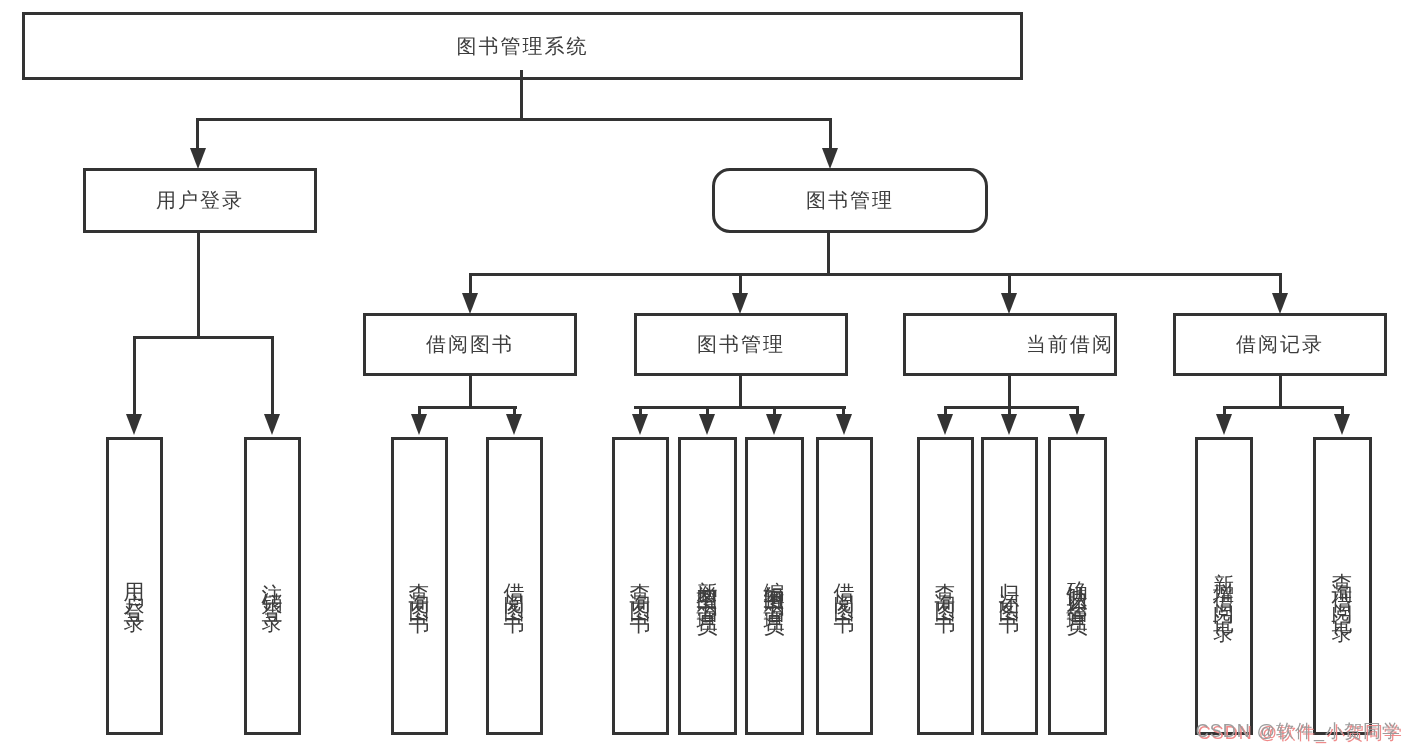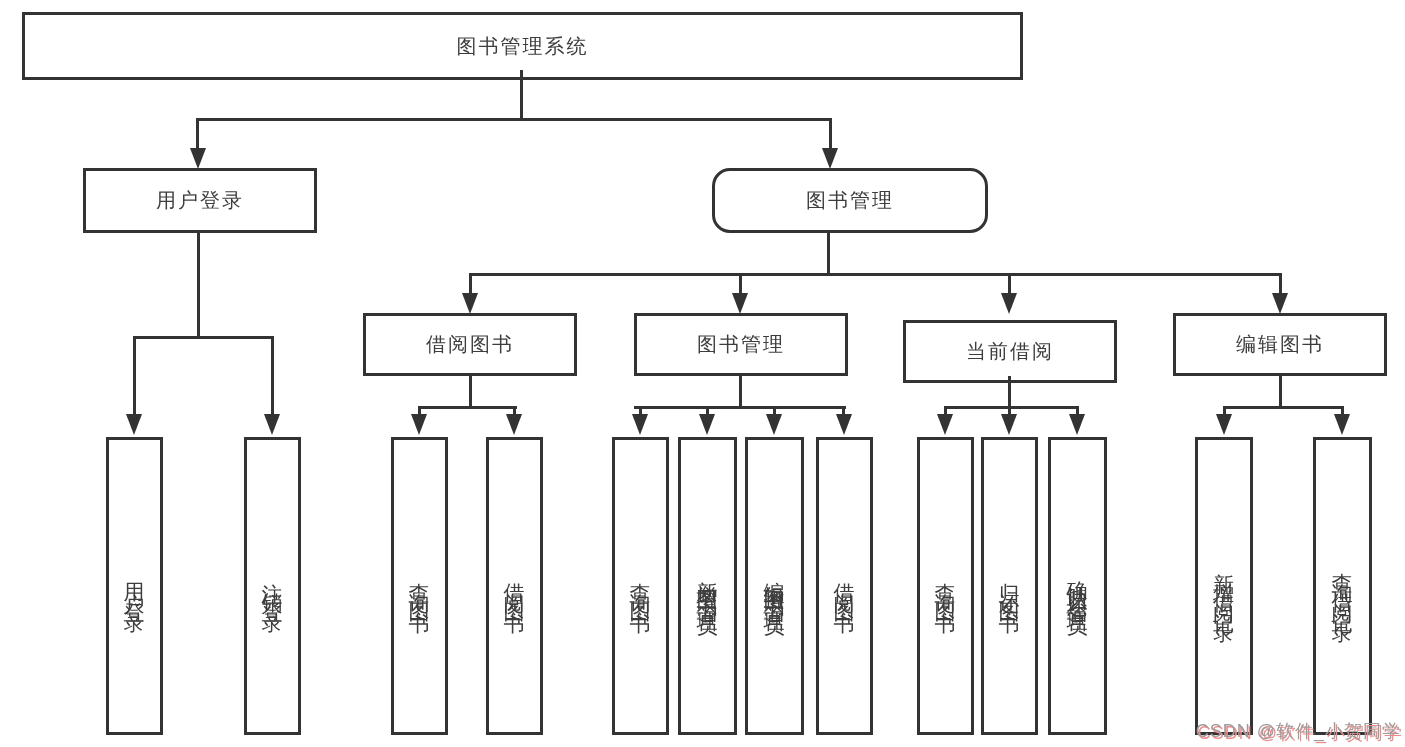--- a/index.html
+++ b/index.html
@@ -120,25 +120,25 @@
   <div class="arr" style="left:732px;top:293px;"></div>
   <div class="arr" style="left:1001px;top:293px;"></div>
   <div class="arr" style="left:1272px;top:293px;"></div>
 
   <div class="hbox" style="left:363px;top:313px;width:214px;height:63px;">
     <span>借阅图书</span>
   </div>
   <div class="hbox" style="left:634px;top:313px;width:214px;height:63px;">
     <span>图书管理</span>
   </div>
-  <div class="hbox" style="left:903px;top:320px;width:214px;height:63px;">
+  <div class="hbox" style="left:903px;top:313px;width:214px;height:63px;justify-content:flex-end;">
     <span>当前借阅</span>
   </div>
   <div class="hbox" style="left:1173px;top:313px;width:214px;height:63px;">
-    <span>编辑图书</span>
+    <span>借阅记录</span>
   </div>
 
   <div class="ln" style="left:469px;top:376px;width:3px;height:33px;"></div>
   <div class="ln" style="left:418px;top:406px;width:99px;height:3px;"></div>
   <div class="ln" style="left:418px;top:406px;width:3px;height:10px;"></div>
   <div class="ln" style="left:513px;top:406px;width:3px;height:10px;"></div>
   <div class="arr" style="left:411px;top:414px;"></div>
   <div class="arr" style="left:506px;top:414px;"></div>
 
   <div class="ln" style="left:739px;top:376px;width:3px;height:33px;"></div>

